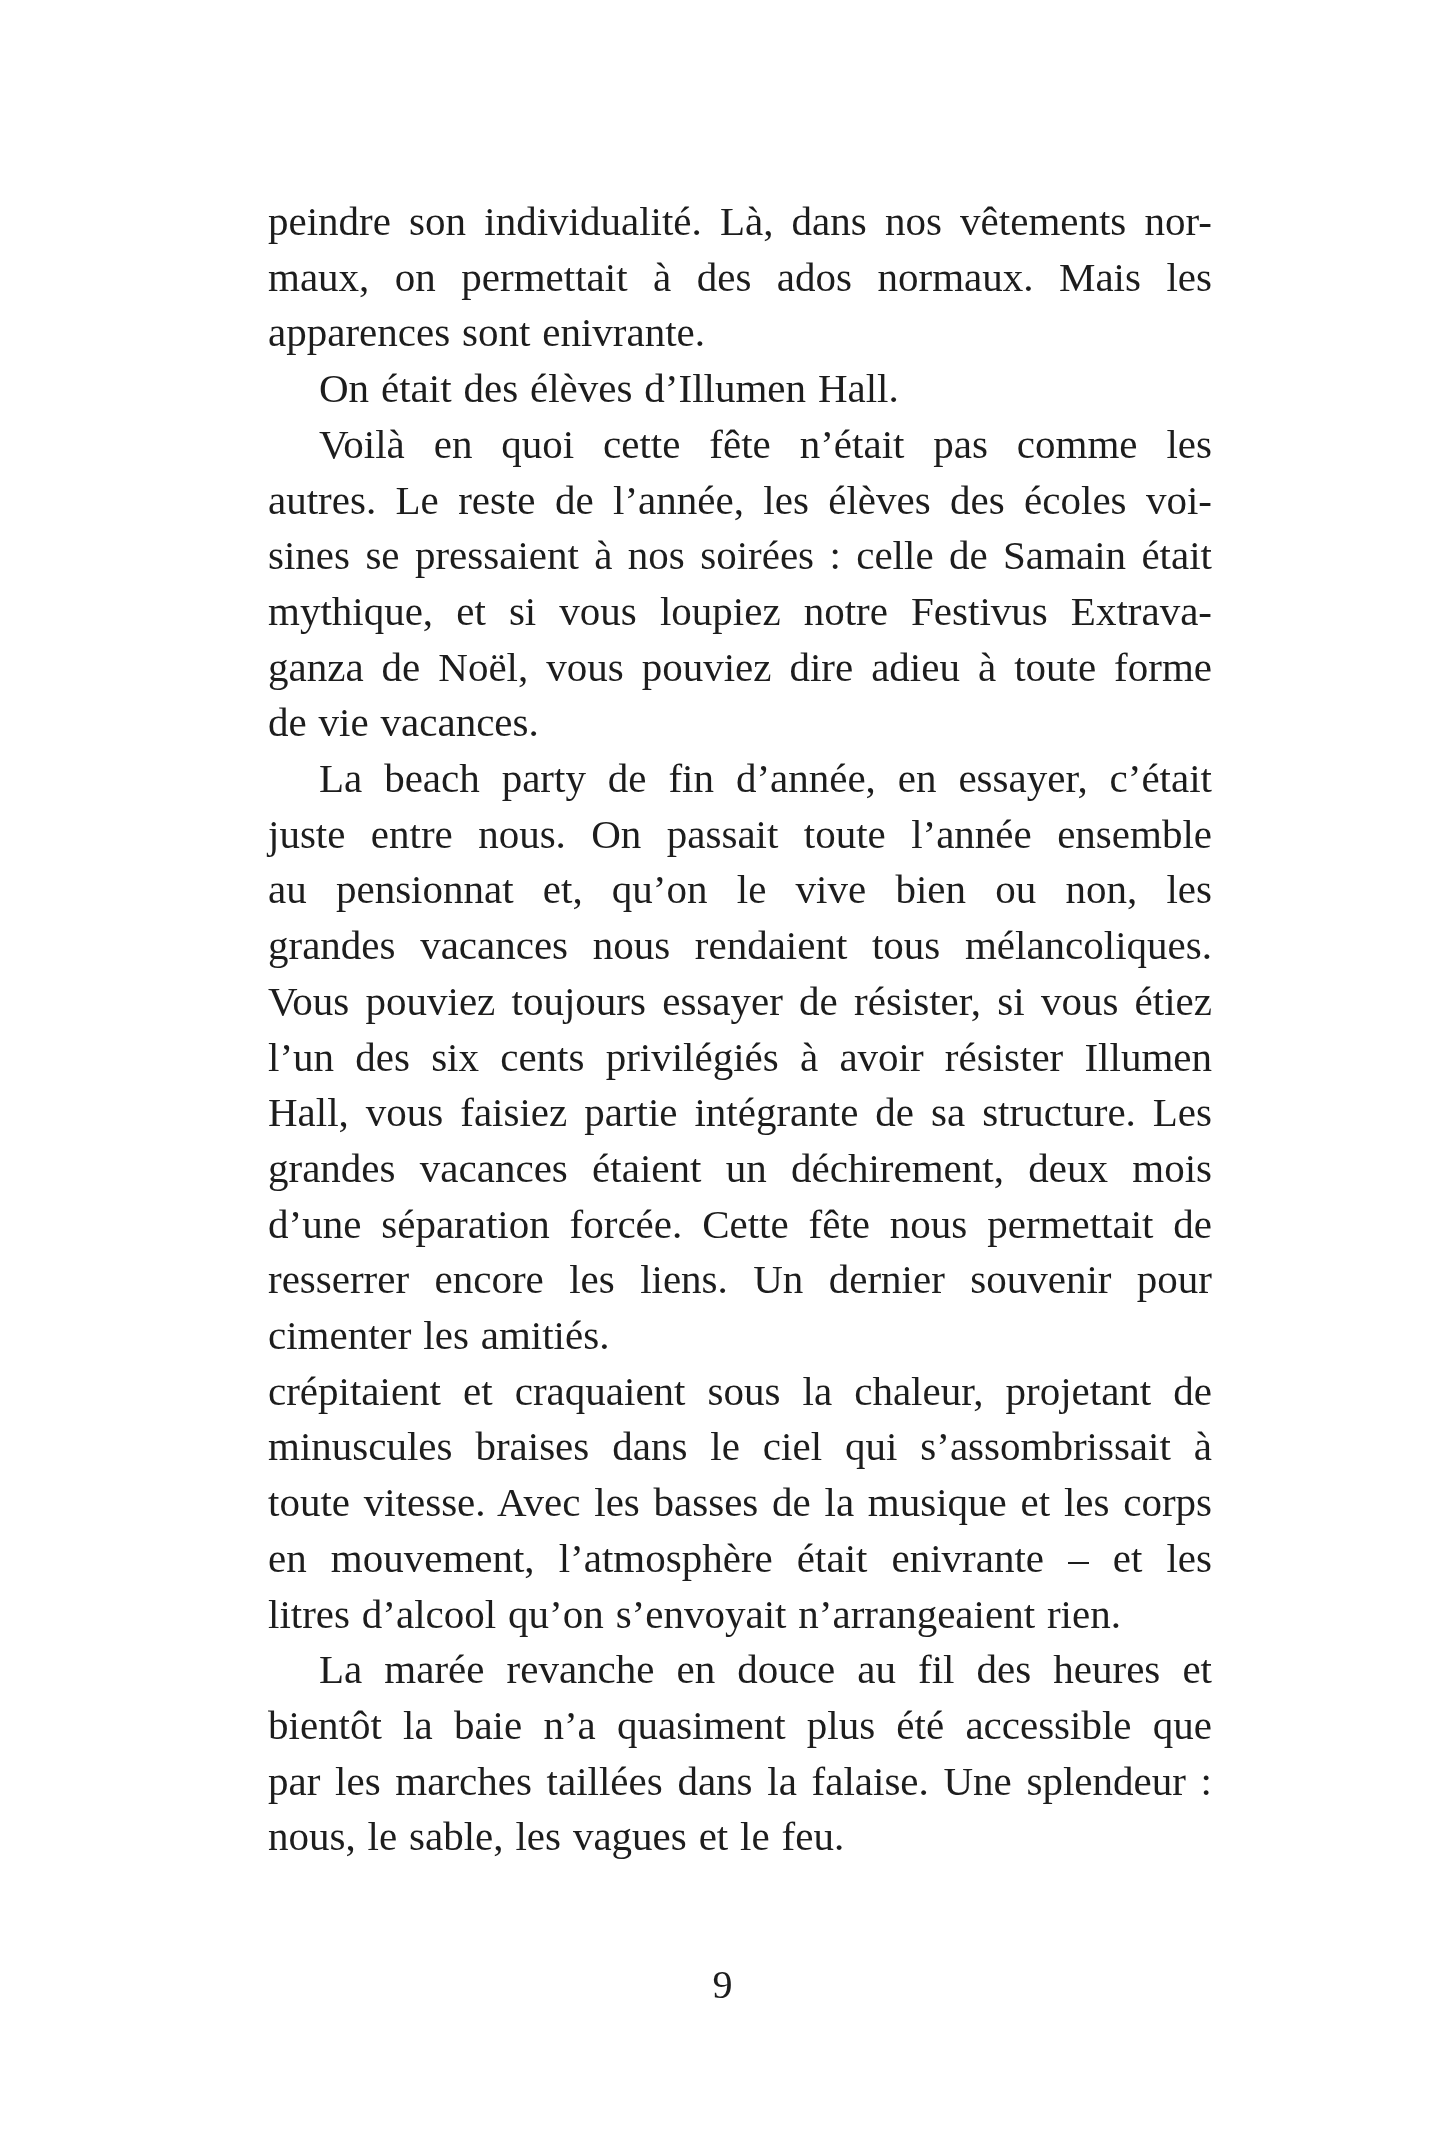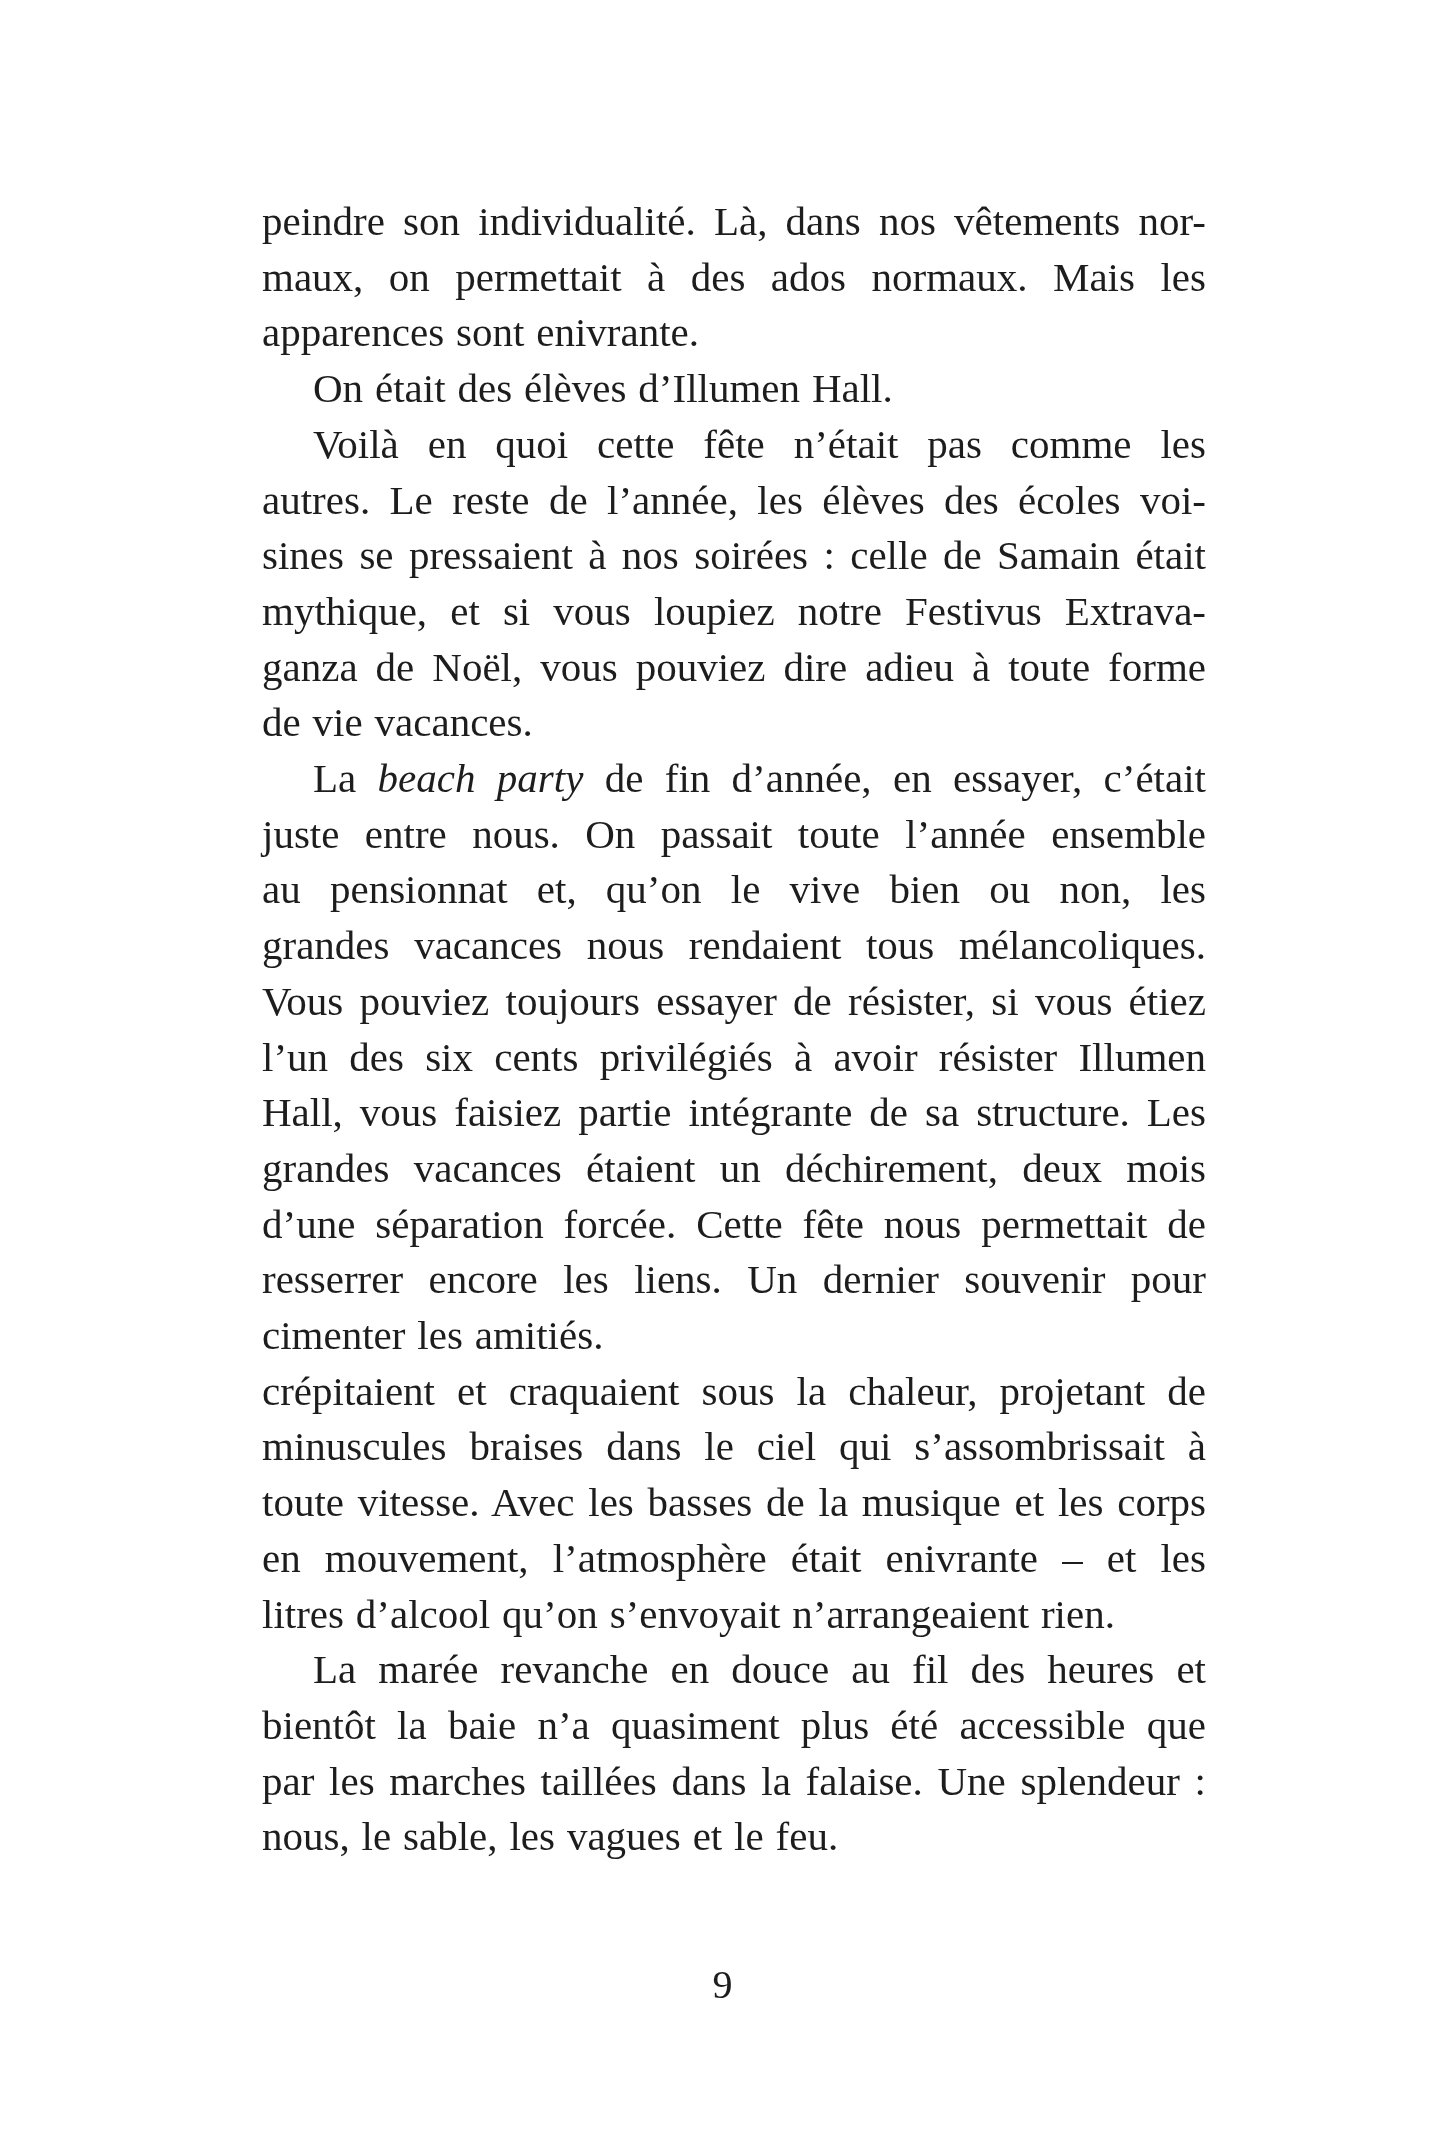--- a/index.html
+++ b/index.html
@@ -7,32 +7,32 @@
   .page {
     position: relative;
     width: 1445px;
     height: 2141px;
     background: #ffffff;
     overflow: hidden;
     font-family: "Liberation Serif", "DejaVu Serif", serif;
   }
   .page-text {
     position: absolute;
-    left: 262px;
+    left: 268px;
     top: 194px;
     width: 944px;
     font-size: 41px;
     line-height: 55.7px;
     word-spacing: 0.04em;
     color: #1d1d1d;
   }
   .line { text-align: justify; }
   .line.jl { text-align-last: justify; }
   .line.ind { text-indent: 51px; }
-  .it { font-style: italic; }
+  .it { }
   .folio {
     position: absolute;
     left: 0;
     top: 1957px;
     width: 1445px;
     text-align: center;
     font-size: 40px;
     line-height: 55.7px;
     color: #1d1d1d;
   }

